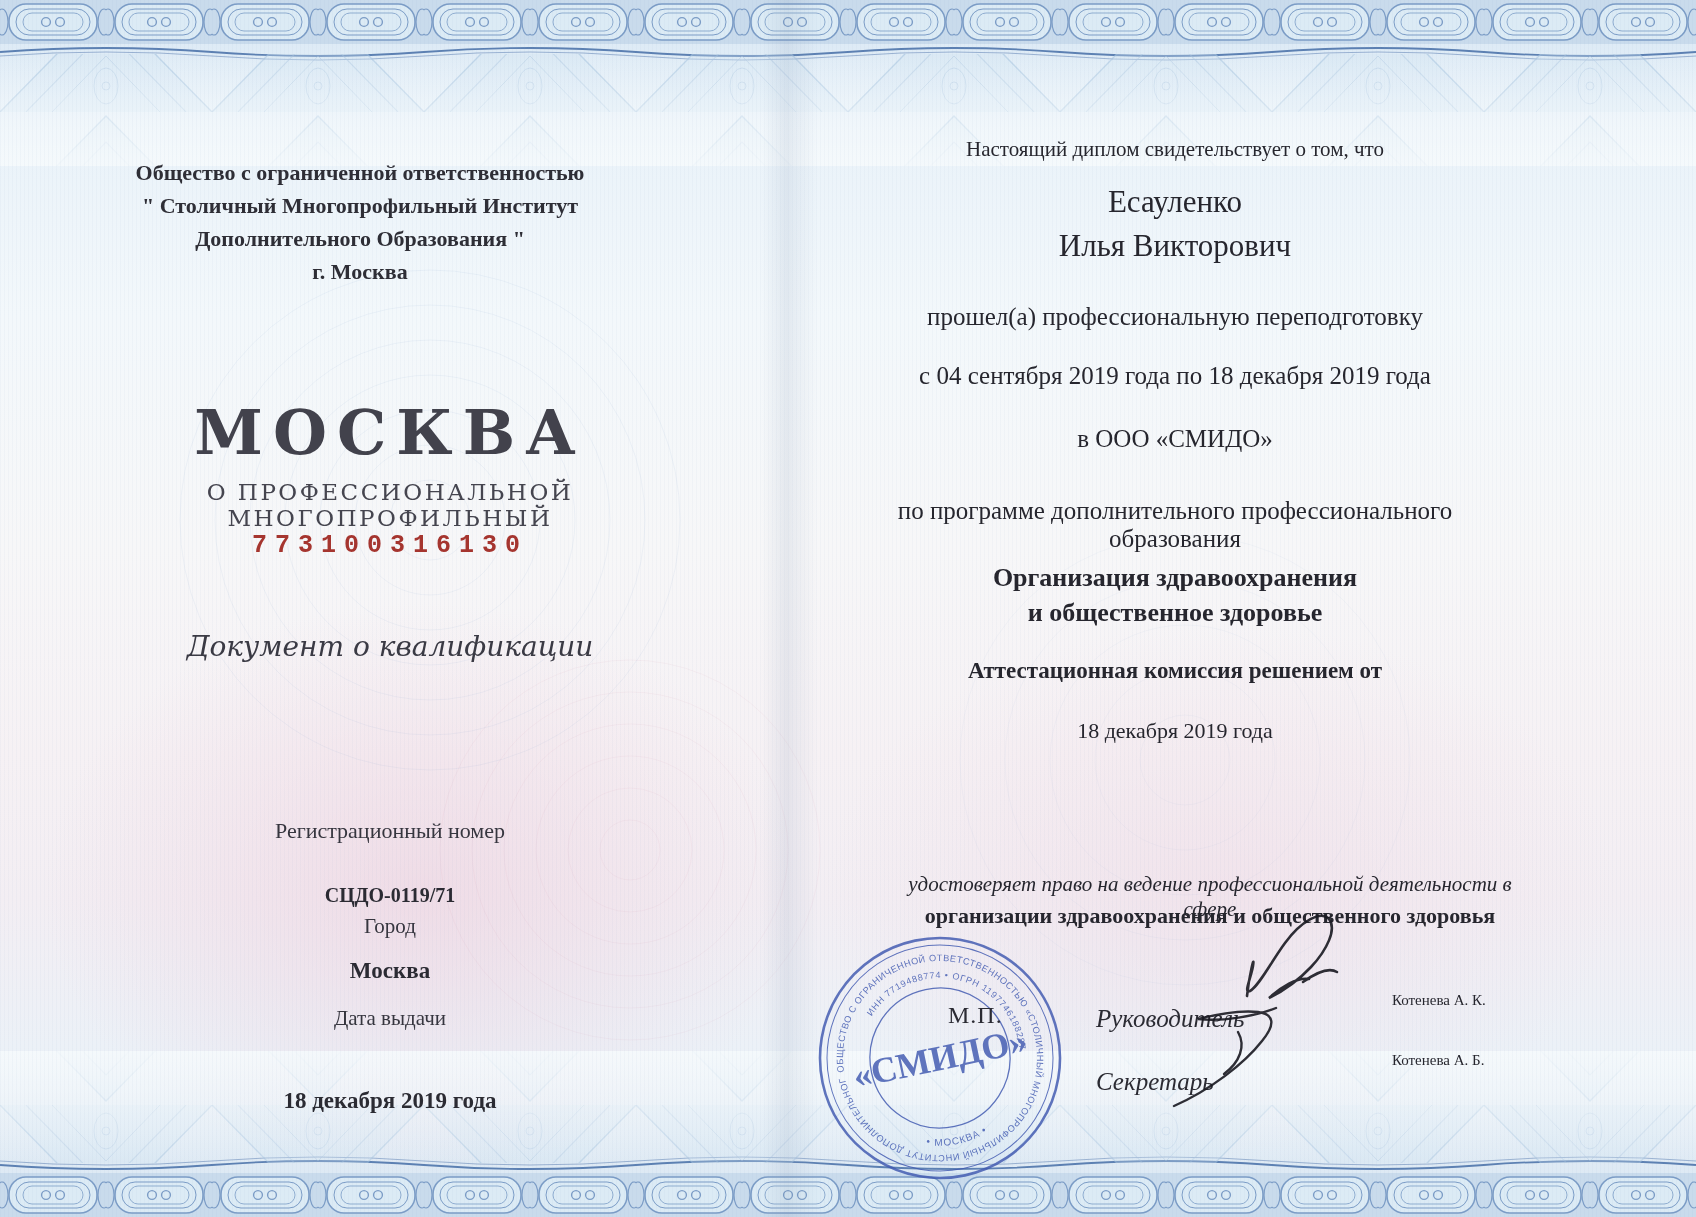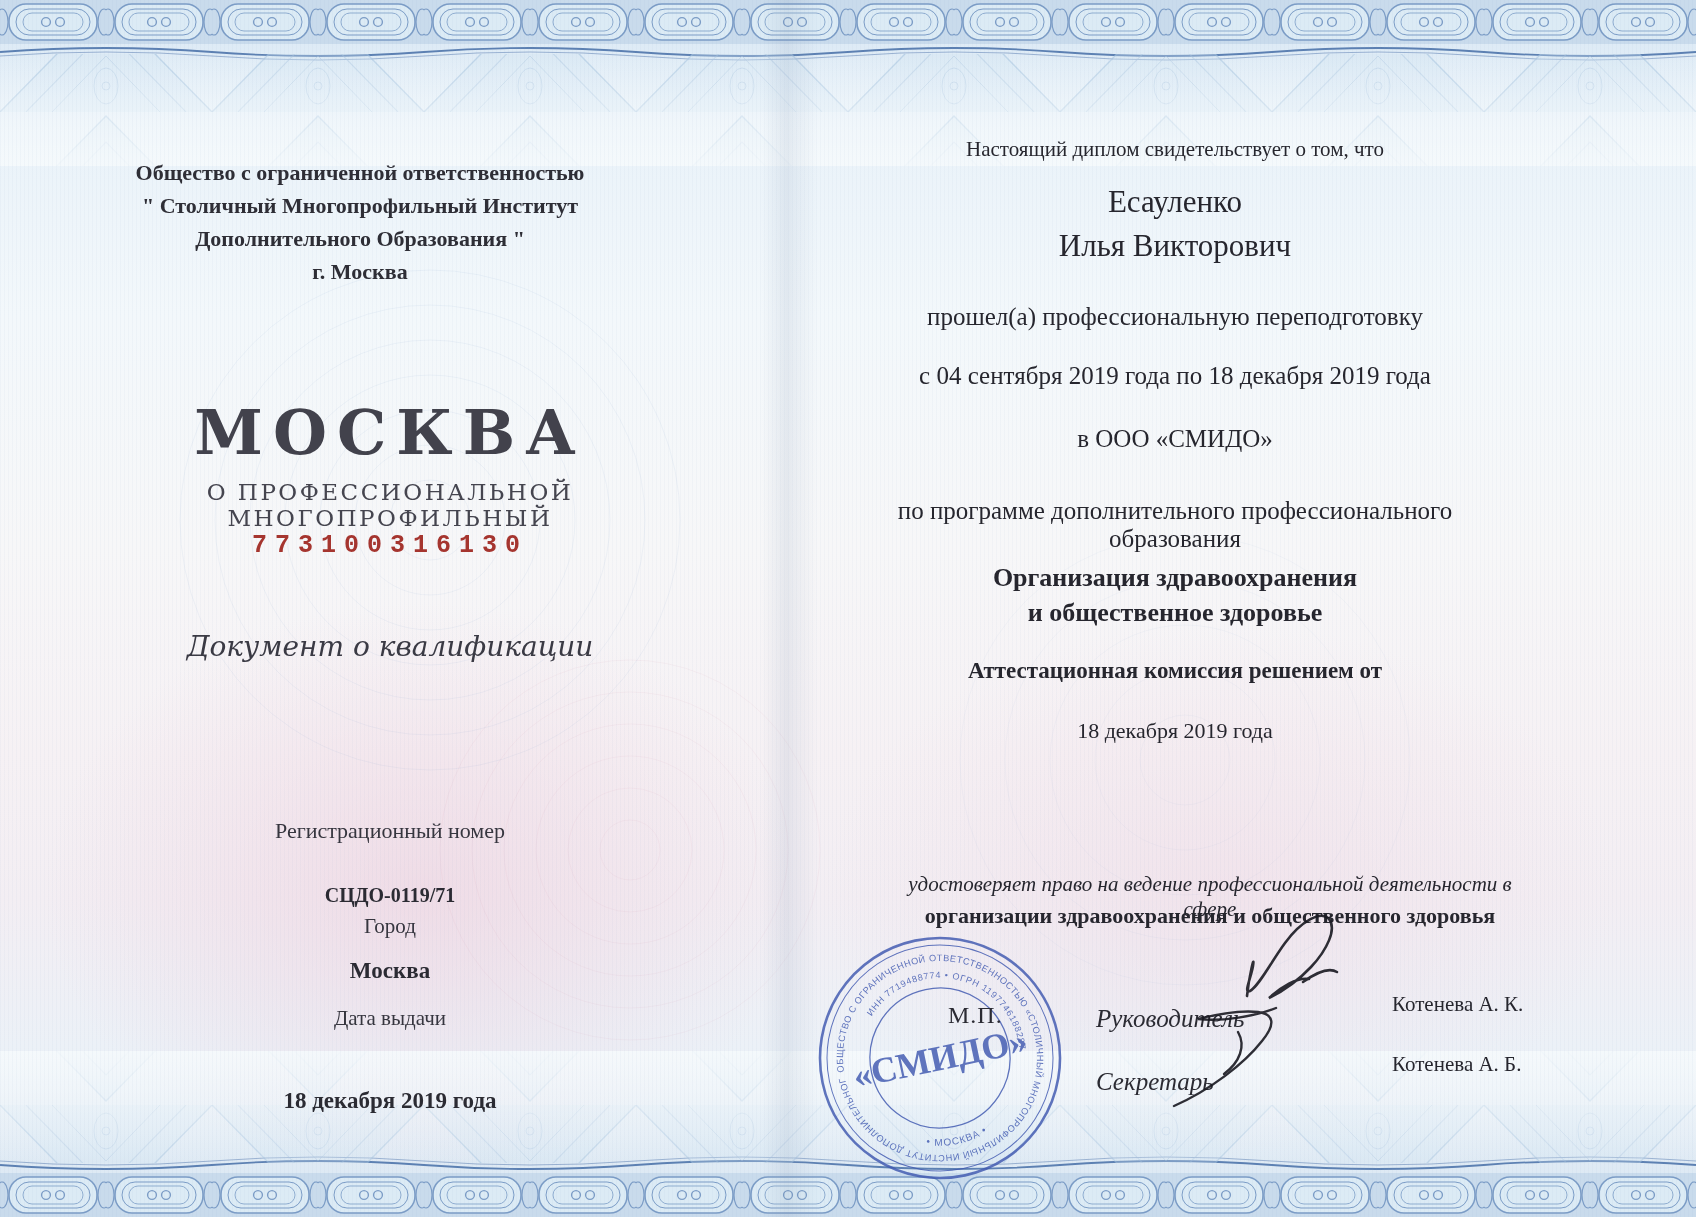--- a/index.html
+++ b/index.html
@@ -37,21 +37,21 @@
 
   
   .r{left:850px;width:650px;}
   .r-intro{top:137px;font-size:21px;}
   .r-surname{top:184px;font-size:31px;}
   .r-given{top:228px;font-size:31px;}
   .r-line{font-size:25px;}
   .r-bold{font-weight:bold;}
   .rights{left:880px;width:660px;}
   .sig-label{font-style:italic;font-size:25px;color:#2b2b33;margin-top:20px;}
-  .sig-name{font-size:21px;color:#26262e;}
+  .sig-name{font-size:15px;color:#26262e;}
   .mp{font-size:24px;letter-spacing:1px;color:#2b2b33;}
   .stamp-wrap{left:813px;top:931px;width:254px;height:254px;opacity:.82;}
   .sig-svg{pointer-events:none;}
 </style>
 </head>
 <body>
 
 <div class="page">
 
   <div class="wash wash-pink-left"></div>

